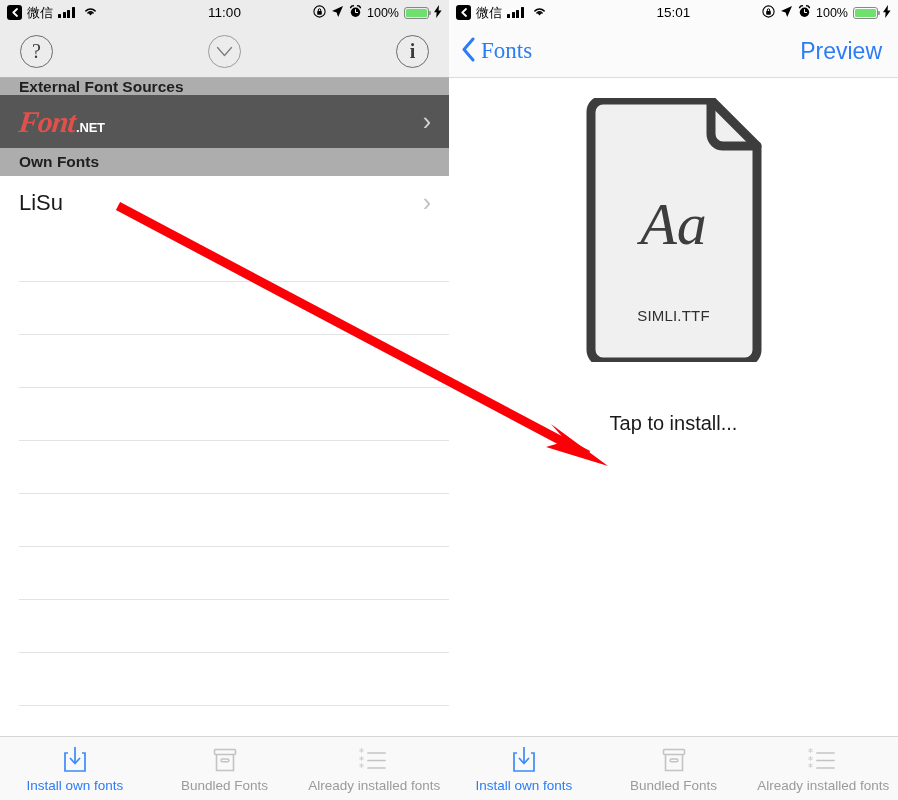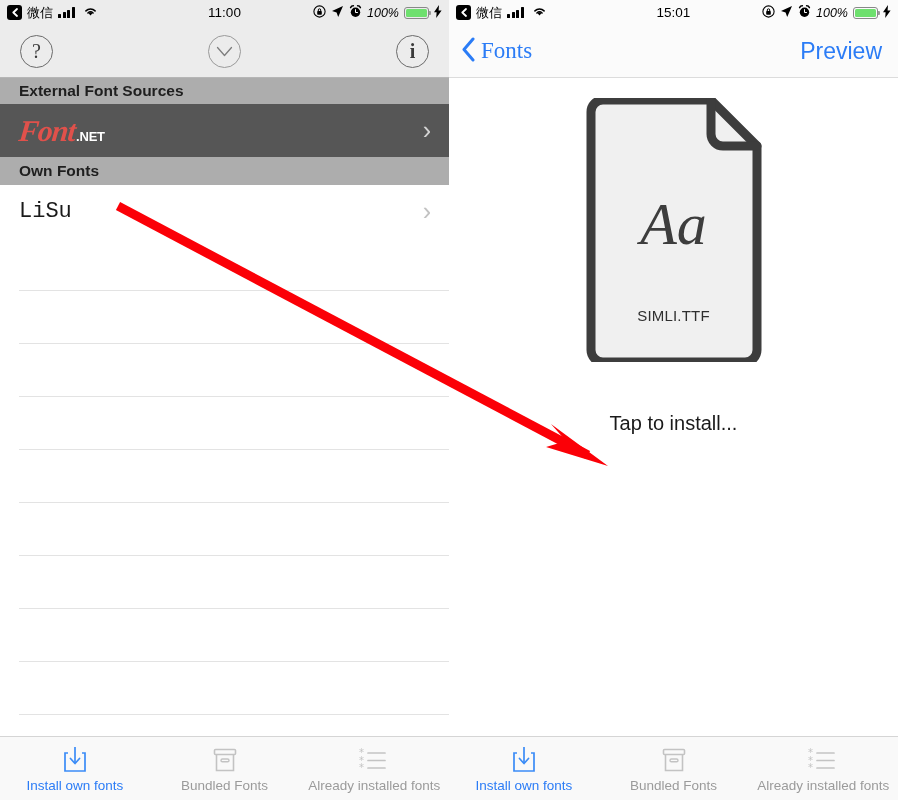--- a/index.html
+++ b/index.html
@@ -76,21 +76,21 @@
   .sb-batt::after {
     content: "";
     position: absolute; right: -3.2px; top: 3.4px;
     width: 2px; height: 4px;
     background: #9a9a9a; border-radius: 0 1px 1px 0;
   }
   .sb-batt span {
     display: block; height: 100%; width: 100%;
     background: #6ee06e; border-radius: 1.5px;
   }
-  .sb-pct { font-size: 12.5px; font-style: italic; }
+  .sb-pct { font-size: 12.5px; }
 
   
   .toolbar {
     height: 53px;
     background: #ececec;
     border-bottom: 1px solid #b6b6b6;
     display: flex;
     align-items: center;
     justify-content: space-between;
     padding: 0 20px;
@@ -119,21 +119,21 @@
     padding: 0 16px 0 12px;
     flex: 0 0 auto;
   }
   .nav-back { display: flex; align-items: center; gap: 5px; cursor: pointer; font-family: Liberation Serif, serif; }
   .nav-back-label { color: #2b7cf6; font-size: 23px; }
   .nav-right { color: #2b7cf6; font-size: 23px; cursor: pointer; text-align: right; }
 
   
   .list-area { flex: 1 1 auto; position: relative; overflow: hidden; background: #fff; }
   .section-header {
-    height: 26px;
+    height: 17px;
     background: #adadad;
     display: flex; align-items: center;
     padding-left: 19px;
     font-size: 15.5px;
     font-weight: 700;
     color: #1f1f1f;
   }
   .section-header.tall { height: 28px; }
   .promo-row {
     height: 53px;
@@ -174,21 +174,21 @@
     line-height: 1;
   }
   .font-row {
     height: 53px;
     background: #fff;
     display: flex; align-items: center;
     padding: 0 18px 0 19px;
     cursor: pointer;
   }
   .font-row .name {
-    font-family: Liberation Mono, monospace;
+    font-family: Liberation Sans, sans-serif;
     font-size: 22px;
     color: #1a1a1a;
   }
   .font-row .chev-right { color: #c2c2c2; }
   .empty-rows { position: relative; }
   .empty-row {
     height: 53px;
     border-bottom: 1px solid #e3e3e3;
     margin-left: 19px;
   }

